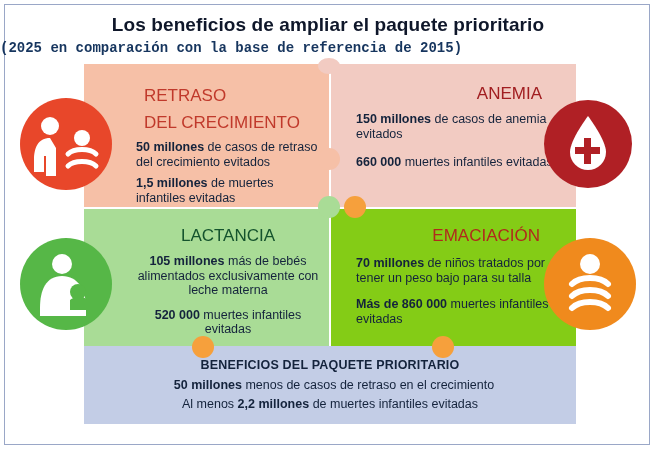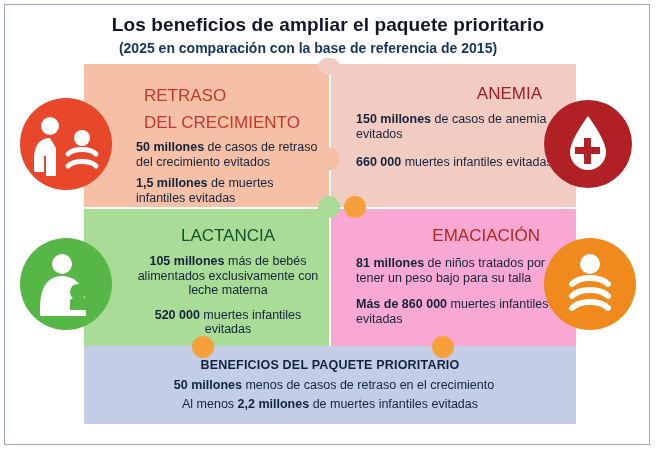--- a/index.html
+++ b/index.html
@@ -14,29 +14,29 @@
     position:absolute;left:4px;top:4px;width:646px;height:441px;
     border:1px solid #9aa7c7;
     box-sizing:border-box;
     background:#ffffff;
   }
   .title{
     position:absolute;left:0;top:14px;width:656px;text-align:center;
     font-size:19px;font-weight:bold;color:#0f172a;letter-spacing:.1px;
   }
   .subtitle{
-    position:absolute;left:0;top:40px;width:616px;text-align:center;
-    font-size:14px;font-weight:bold;color:#16355e;
+    position:absolute;left:0;top:40px;width:616px;text-align:left;
+    font-size:14px;font-weight:bold;color:#16355e;font-family:Liberation Mono, monospace;
   }
   
   .panel{position:absolute;box-sizing:border-box;}
   #p-stunting{left:84px;top:64px;width:246px;height:144px;background:#f6c0a7;}
   #p-anemia{left:330px;top:64px;width:246px;height:144px;background:#f2cbc2;}
   #p-lact{left:84px;top:208px;width:246px;height:138px;background:#a9dc96;}
-  #p-wast{left:330px;top:208px;width:246px;height:138px;background:#f9a8d4;}
+  #p-wast{left:330px;top:208px;width:246px;height:138px;background:#84cc16;}
   #p-bottom{left:84px;top:346px;width:492px;height:78px;background:#c3cde6;}
 
   .ptitle{font-weight:normal;font-size:17px;line-height:19px;margin:8px;}
   .ptxt{font-size:12.5px;line-height:14.5px;color:#14233c;margin:0;}
   .b{font-weight:bold;}
 
   
   #p-stunting .inner{position:absolute;left:52px;top:14px;width:186px;}
   #p-stunting .ptitle{color:#c0392b;}
   #p-stunting .ptxt{margin-top:6px;}
@@ -113,21 +113,21 @@
   <div class="inner">
     <div class="ptitle">LACTANCIA</div>
     <div class="ptxt"><span class="b">105 millones</span><span>  más de bebés alimentados exclusivamente con leche materna</span></div>
     <div class="ptxt ptxt2"><span class="b">520 000</span><span>  muertes infantiles evitadas</span></div>
   </div>
 </div>
 
 <div class="panel" id="p-wast">
   <div class="inner">
     <div class="ptitle">EMACIACIÓN</div>
-    <div class="ptxt"><span class="b">81 millones</span><span>  de niños tratados por tener un peso bajo para su talla</span></div>
+    <div class="ptxt"><span class="b">70 millones</span><span>  de niños tratados por tener un peso bajo para su talla</span></div>
     <div class="ptxt ptxt2"><span class="b">Más de 860 000</span><span> muertes infantiles evitadas</span></div>
   </div>
 </div>
 
 <div class="panel" id="p-bottom">
   <div class="inner">
     <div class="bt">BENEFICIOS DEL PAQUETE PRIORITARIO</div>
     <div class="l2"><span class="b">50 millones</span><span> menos de casos de retraso en el crecimiento</span></div>
     <div class="l3"><span>Al menos</span>&nbsp;<span class="b">2,2 millones</span><span> de muertes infantiles evitadas</span></div>
   </div>

